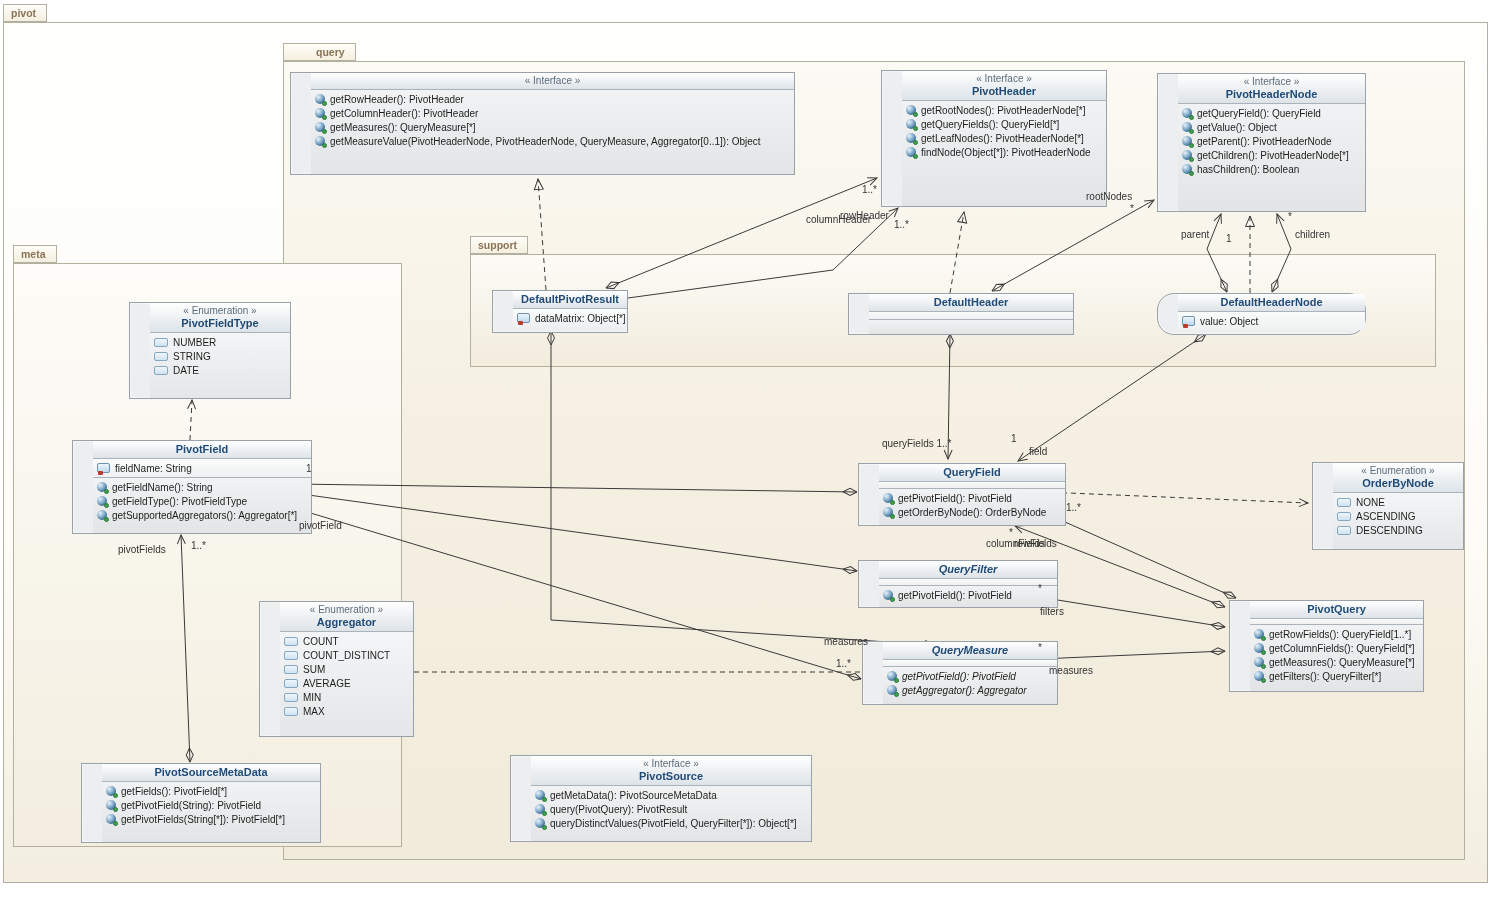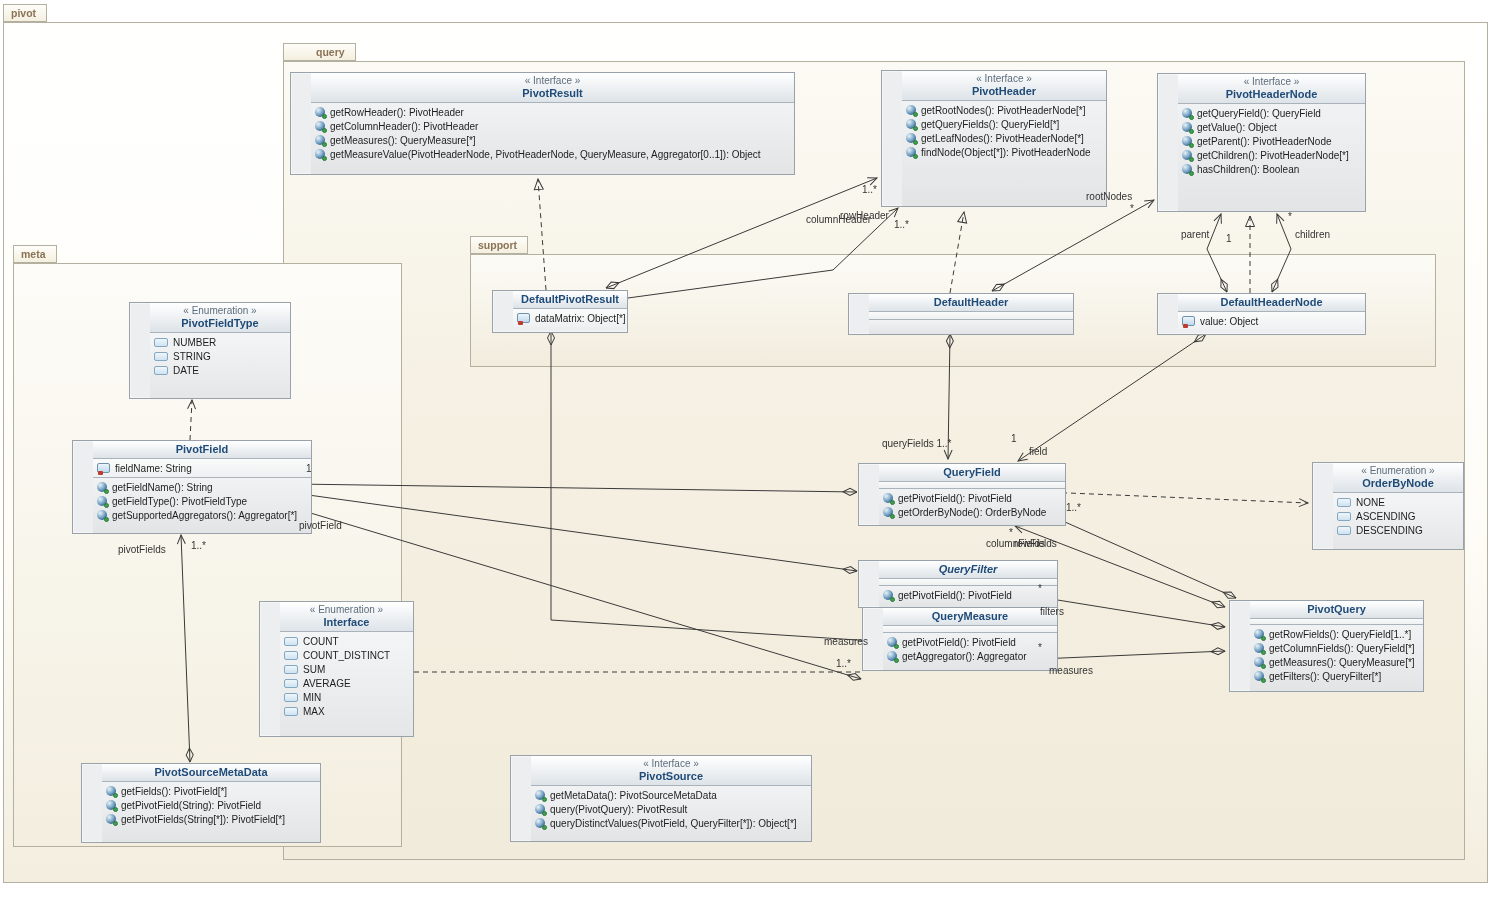--- a/index.html
+++ b/index.html
@@ -105,21 +105,20 @@
     <path d="M190,762 L181,535" marker-start="url(#dh)" marker-end="url(#ao)"></path>
     <path d="M1236,598 L1047,514" marker-start="url(#dh)" marker-end="url(#ao)"></path>
     <path d="M1225,607 L1015,526" marker-start="url(#dh)" marker-end="url(#ao)"></path>
     <path d="M1225,627 L1039,597" marker-start="url(#dh)" marker-end="url(#ao)"></path>
     <path d="M1225,651 L1039,659" marker-start="url(#dh)" marker-end="url(#ao)"></path>
   </svg>
 
   <div class="uml-class" style="left:290px;top:72px;width:483px;height:101px;">
     <div class="hdr">
       <div class="stereo">« Interface »</div>
-      <div class="cname">PivotResult</div>
     </div>
     <div class="members ops">
       <div class="m">
           <span class="op-icon"></span>
           <span class="mt">getRowHeader(): PivotHeader</span>
         </div>
       <div class="m">
           <span class="op-icon"></span>
           <span class="mt">getColumnHeader(): PivotHeader</span>
         </div>
@@ -201,21 +200,21 @@
   </div>
 
   <div class="uml-class" style="left:848px;top:293px;width:204px;height:40px;">
     <div class="hdr">
       <div class="cname">DefaultHeader</div>
     </div>
     <div class="members attrs empty" style="height:7px;"></div>
     <div class="members ops empty"></div>
   </div>
 
-  <div class="uml-class" style="left:1157px;top:293px;width:187px;height:40px;">
+  <div class="uml-class" style="left:1157px;top:293px;width:187px;height:40px;border-radius:17px;">
     <div class="hdr">
       <div class="cname">DefaultHeaderNode</div>
     </div>
     <div class="members attrs">
       <div class="m">
           <span class="attr-icon"></span>
           <span class="mt">value: Object</span>
         </div>
     </div>
   </div>
@@ -263,21 +262,21 @@
       <div class="m">
           <span class="op-icon"></span>
           <span class="mt">getSupportedAggregators(): Aggregator[*]</span>
         </div>
     </div>
   </div>
 
   <div class="uml-class" style="left:259px;top:601px;width:133px;height:134px;">
     <div class="hdr">
       <div class="stereo">« Enumeration »</div>
-      <div class="cname">Interface</div>
+      <div class="cname">Aggregator</div>
     </div>
     <div class="members lits">
       <div class="m">
           <span class="lit-icon"></span>
           <span class="mt">COUNT</span>
         </div>
       <div class="m">
           <span class="lit-icon"></span>
           <span class="mt">COUNT_DISTINCT</span>
         </div>
@@ -343,21 +342,21 @@
     </div>
     <div class="members attrs empty" style="height:6px;"></div>
     <div class="members ops">
       <div class="m">
           <span class="op-icon"></span>
           <span class="mt">getPivotField(): PivotField</span>
         </div>
     </div>
   </div>
 
-  <div class="uml-class" style="left:862px;top:607px;width:174px;height:62px;">
+  <div class="uml-class" style="left:862px;top:641px;width:174px;height:62px;font-style:italic;">
     <div class="hdr">
       <div class="cname">QueryMeasure</div>
     </div>
     <div class="members attrs empty" style="height:6px;"></div>
     <div class="members ops">
       <div class="m">
           <span class="op-icon"></span>
           <span class="mt">getPivotField(): PivotField</span>
         </div>
       <div class="m">

